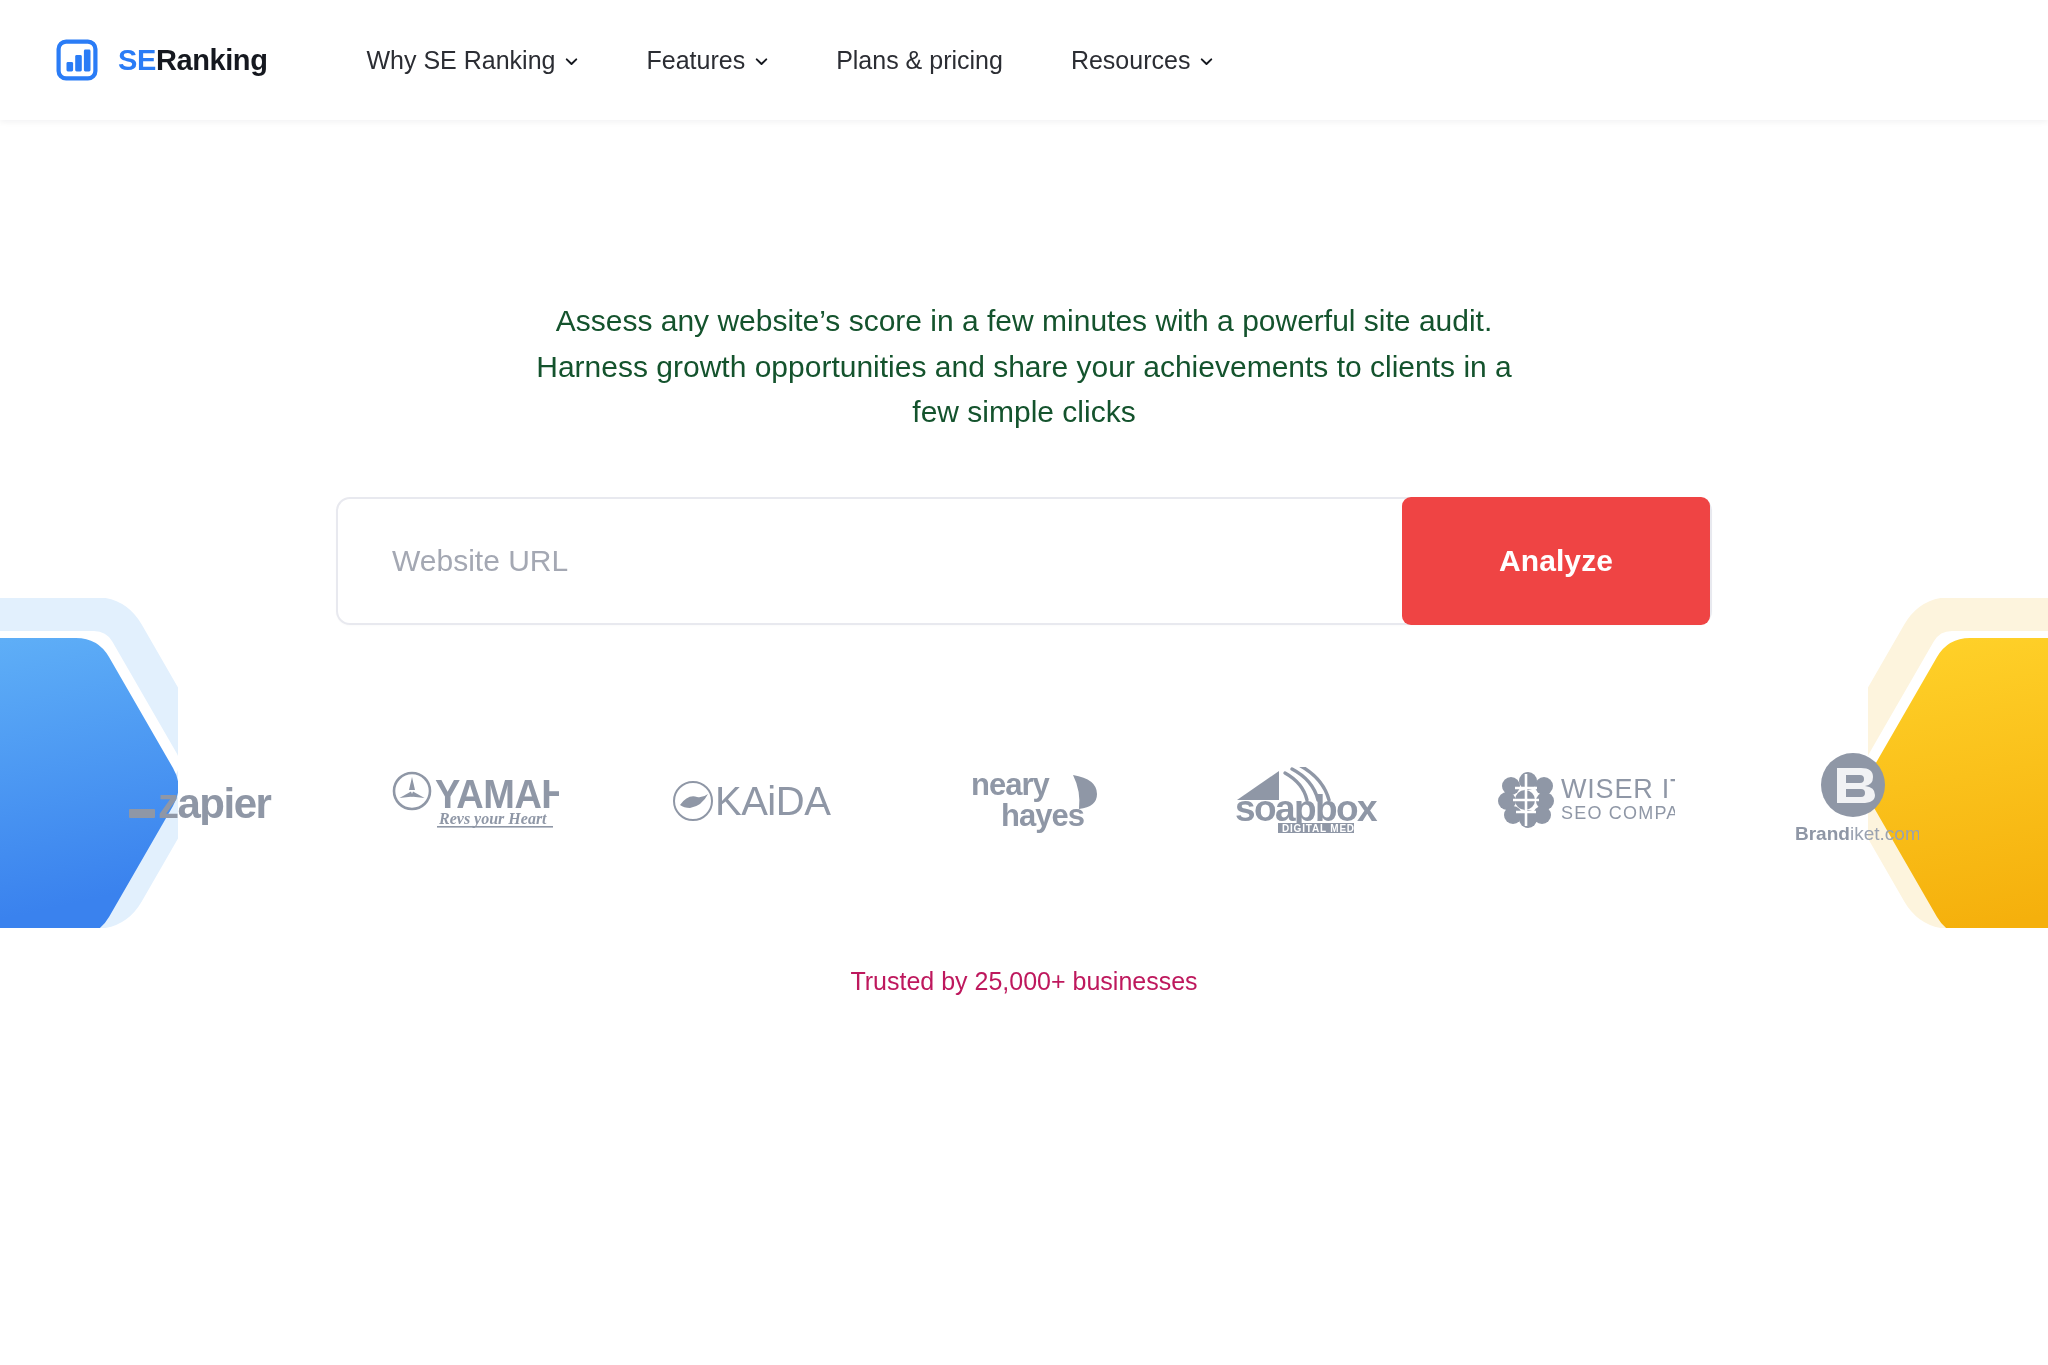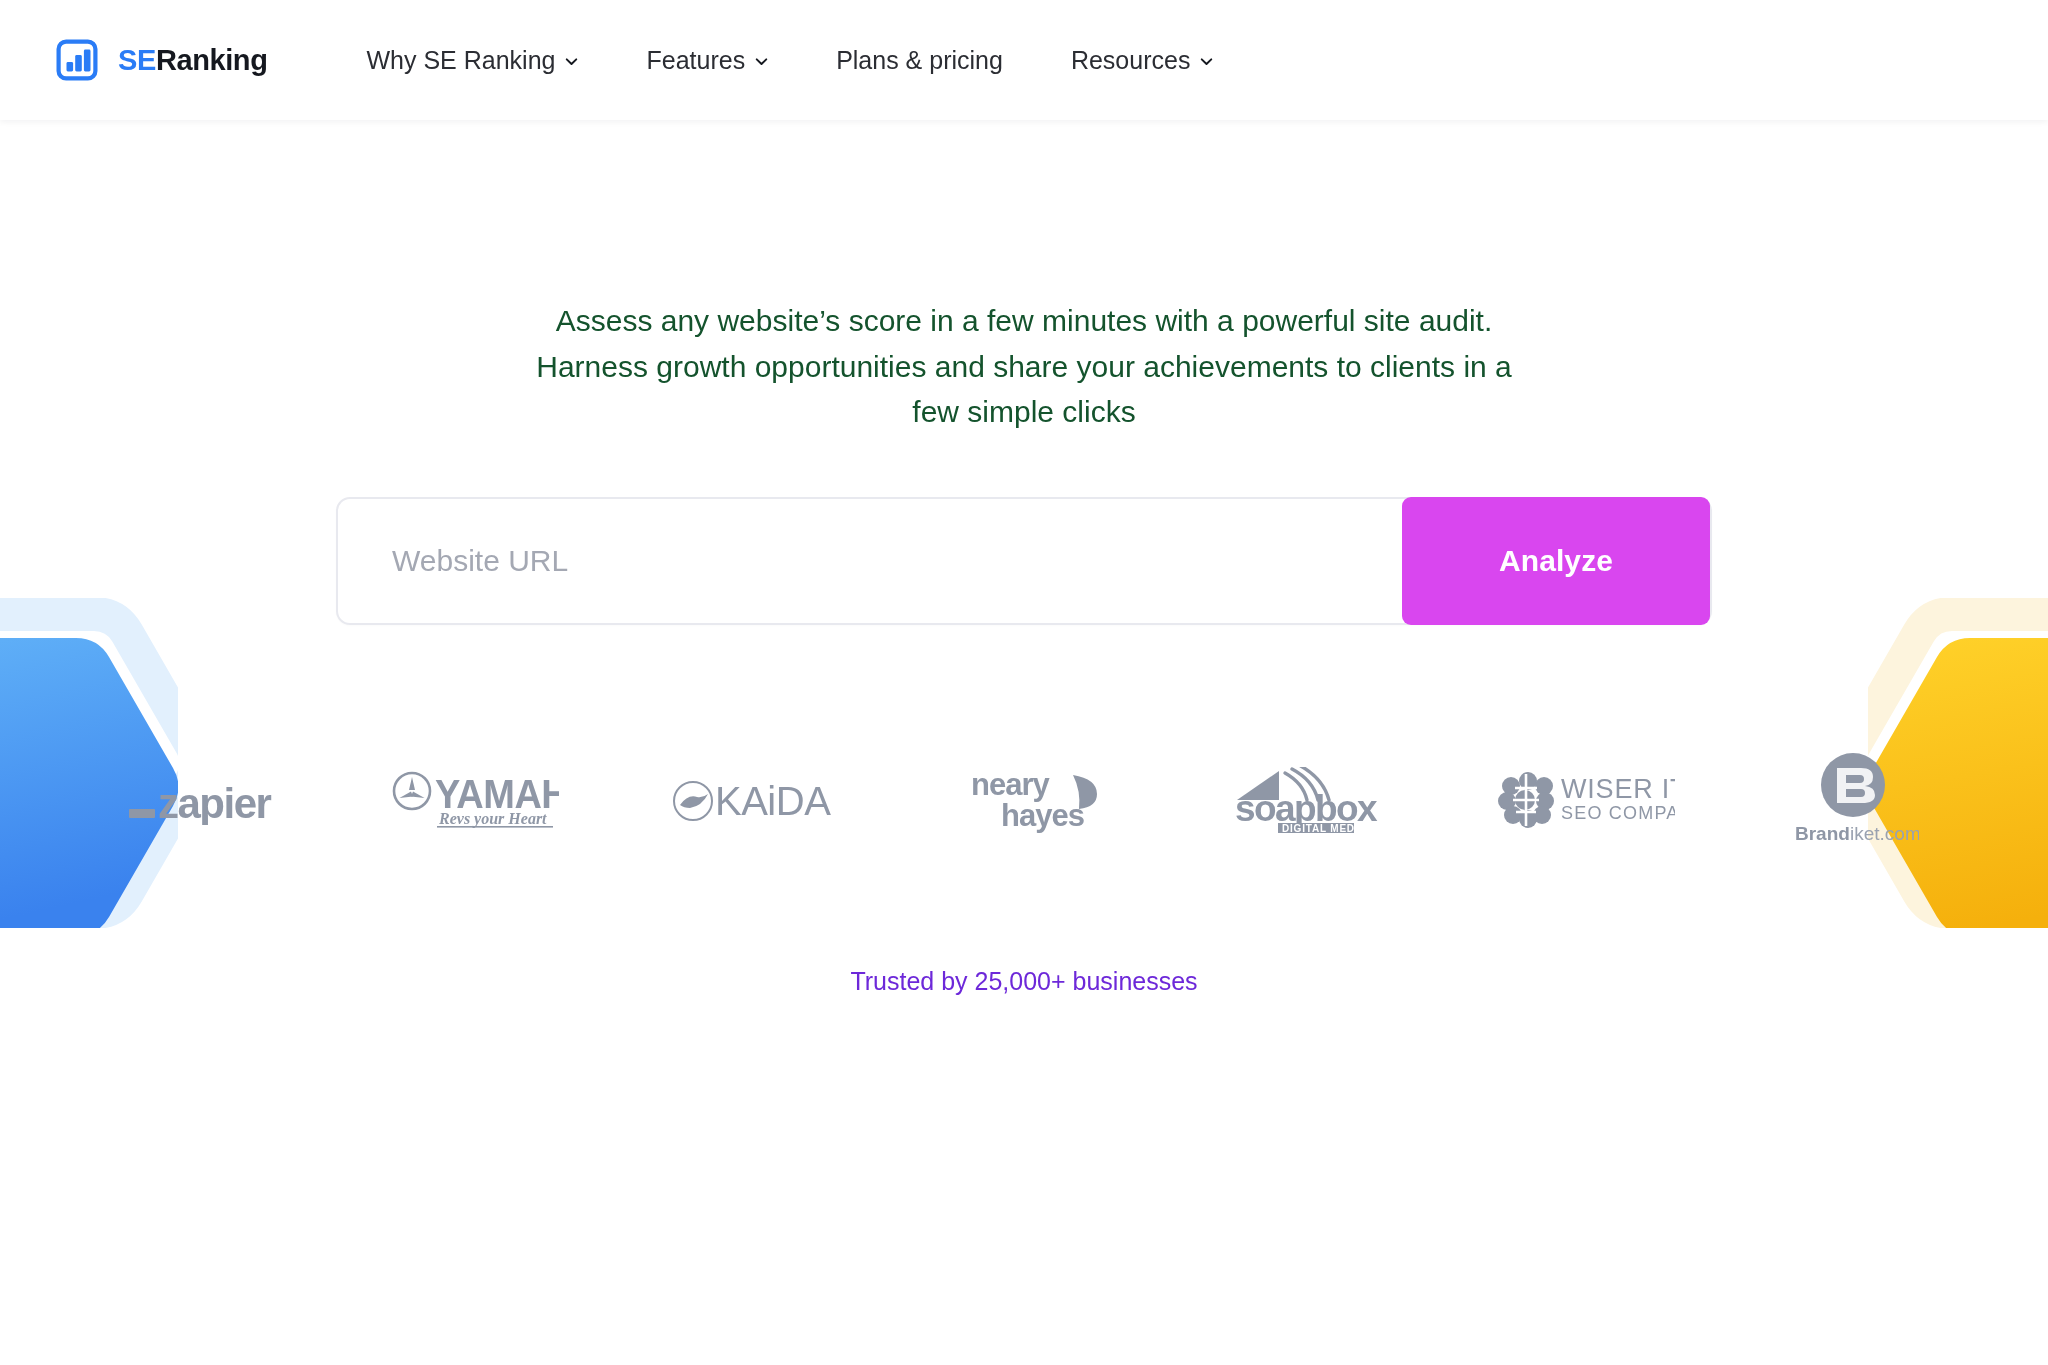--- a/index.html
+++ b/index.html
@@ -138,21 +138,21 @@
     padding: 0 54px;
   }
   .search-input::placeholder { color: #a4a8b3; opacity: 1; }
 
   .analyze-btn {
     flex: 0 0 auto;
     width: 308px;
     height: 128px;
     border: 0;
     border-radius: 9px;
-    background: #d946ef;
+    background: #ef4444;
     color: #ffffff;
     font-family: inherit;
     font-size: 30px;
     font-weight: 700;
     letter-spacing: 0.1px;
     cursor: pointer;
   }
 
   
   .logos {
@@ -173,21 +173,21 @@
     color: #8f97a6;
   }
   .logo-cell svg { display: block; }
 
   .trusted {
     position: relative;
     z-index: 20;
     margin-top: 112px;
     text-align: center;
     font-size: 25px;
-    color: #6d28d9;
+    color: #be185d;
   }
 
   
   .decor {
     position: absolute;
     z-index: 5;
     pointer-events: none;
   }
   .decor svg { display: block; }
   .decor-left  { left: -152px;  top: 598px; }

